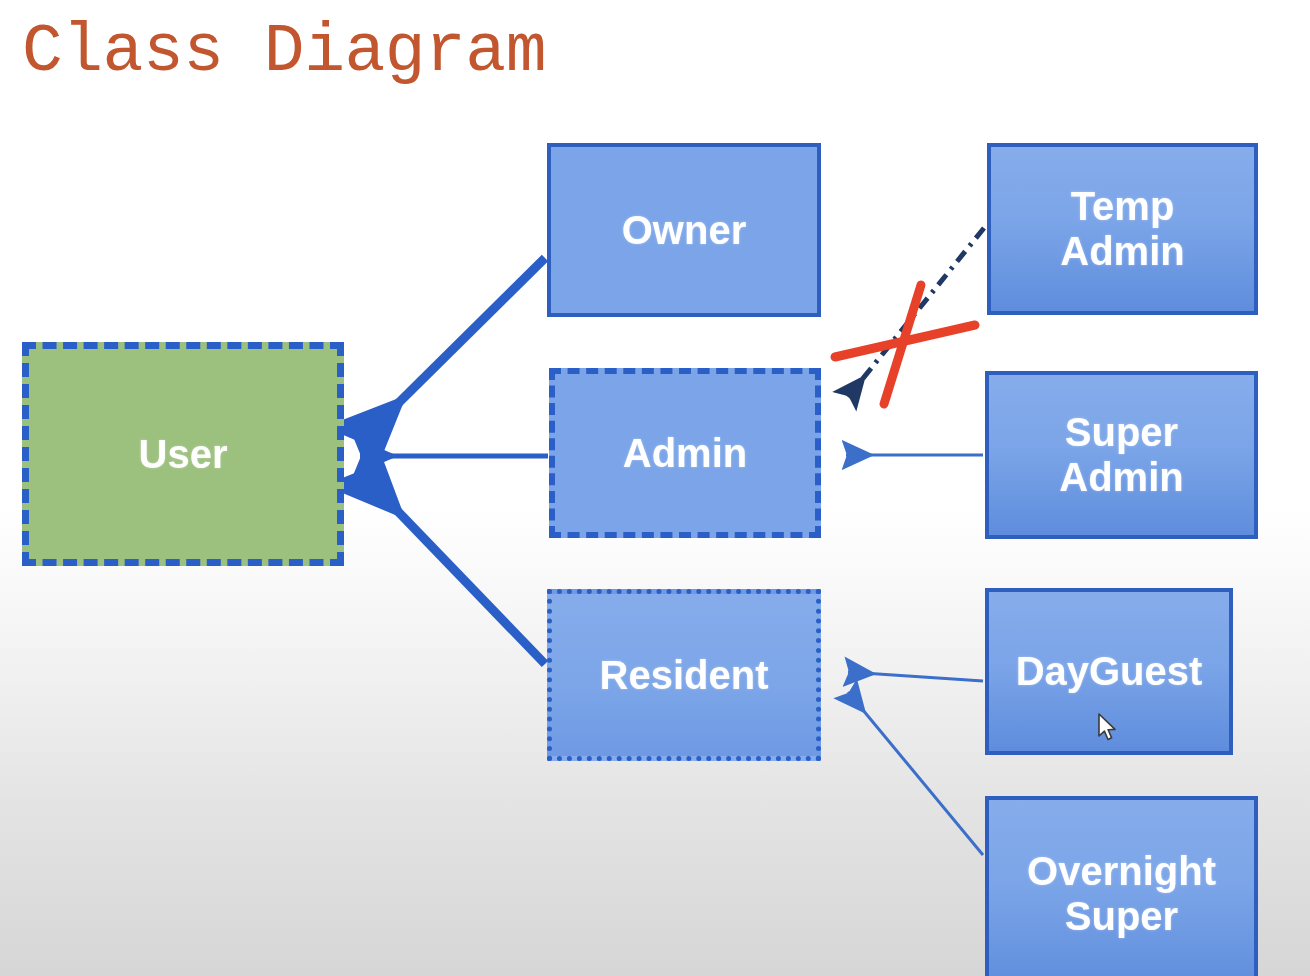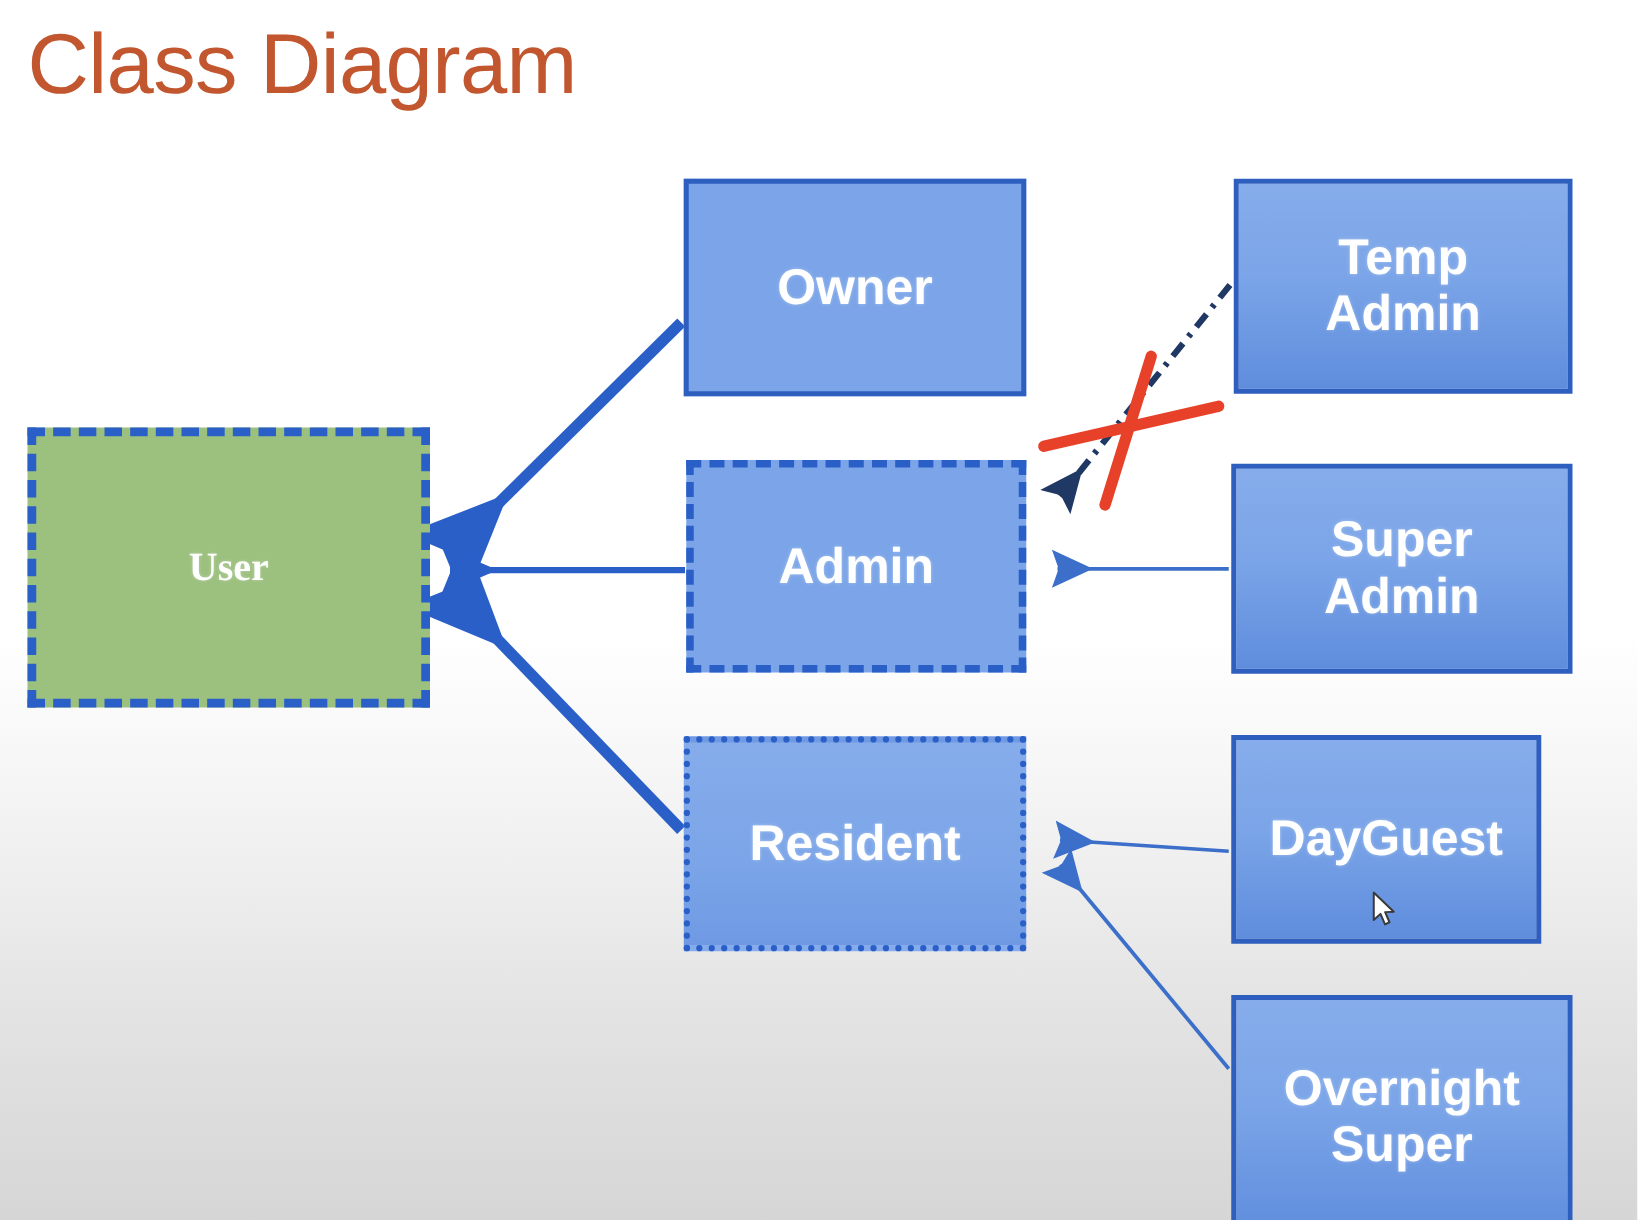--- a/index.html
+++ b/index.html
@@ -22,21 +22,21 @@
         #dcdcdc 92%,
         #d6d6d6 100%);
     font-family: "Liberation Sans", sans-serif;
   }
 
   
   #title {
     position: absolute;
     left: 22px;
     top: 16px;
-    font-family: Liberation Sans, sans-serif;
+    font-family: Liberation Mono, monospace;
     font-size: 68px;
     font-weight: 400;
     letter-spacing: -0.5px;
     color: #c1562f;
     white-space: nowrap;
     line-height: 1.05;
   }
 
   
   #wires {
@@ -61,23 +61,22 @@
     line-height: 1.12;
     text-shadow: 0 0 3px rgba(255,255,255,0.35);
     user-select: none;
   }
   .node .label { display: block; padding: 0 6px; }
 
   
   .node-user {
     background: #9cc07e;
     border: 7px dashed #2a5fc8;
-    font-size: 32px;
+    font-size: 40px;
     font-weight: bold;
-    font-family: Liberation Serif, serif;
   }
 
   
   .node-blue {
     background: #7ba5e8;
     font-size: 40px;
     font-weight: bold;
   }
   .node-solid   { border: 4px solid  #2e5fbf; }
   .node-dashed  { border: 6px dashed #2a5fc8; }

